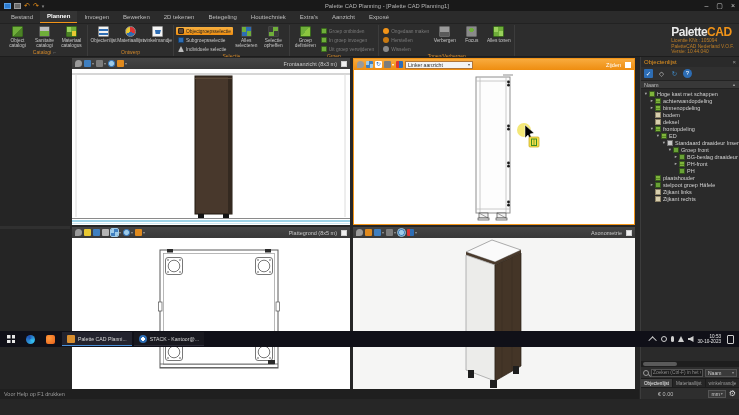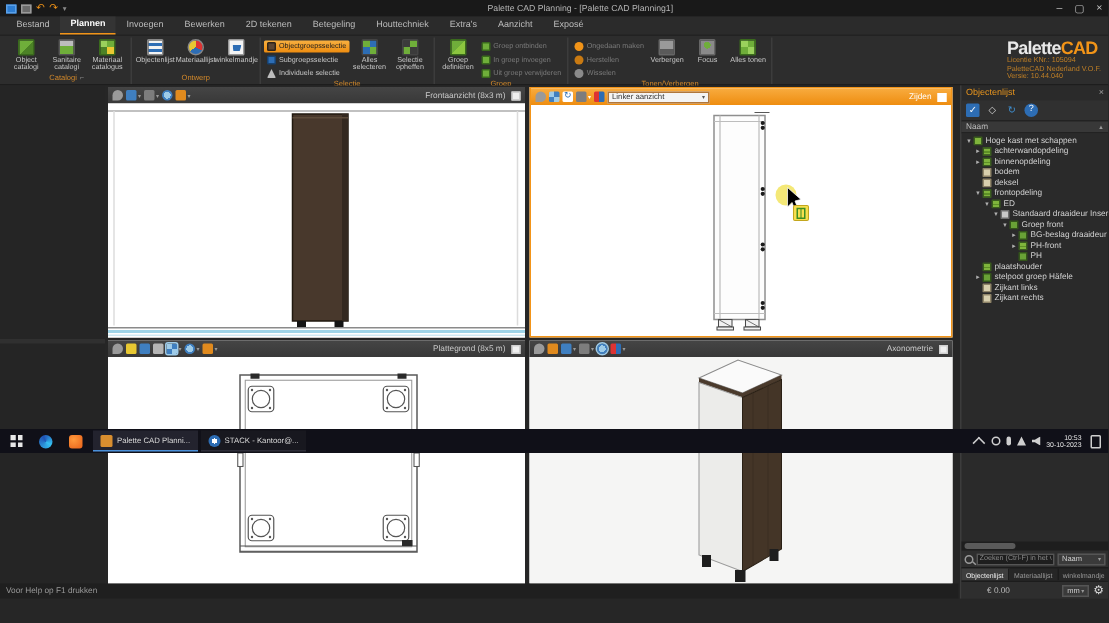--- a/index.html
+++ b/index.html
@@ -1,18 +1,18 @@
 <!DOCTYPE html>
 <html><head>
 <meta charset="utf-8">
 <style>
   * { margin:0; padding:0; box-sizing:border-box; }
   html,body { width:739px; height:415px; overflow:hidden; background:#262626;
     font-family:"Liberation Sans","DejaVu Sans",sans-serif; }
-  .app { position:relative; width:739px; height:302px; }
+  .app { position:relative; width:739px; height:347px; }
 
   
   .titlebar { position:absolute; top:0; left:0; right:0; height:11px; background:#191919;
     display:flex; align-items:center; padding:0 4px; color:#bfbfbf; font-size:6px; }
   .qa { display:flex; align-items:center; gap:3px; }
   .qa .qicon { width:7px; height:6px; display:inline-block; }
   .qi-app { background:#2d7dd2; border:0.5px solid #5aa0e8; }
   .qi-win { background:#6b6b6b; border:0.5px solid #9a9a9a; }
   .qi-undo,.qi-redo { color:#f29418; font-size:7px; line-height:6px; width:auto; }
   .qa .caret { color:#8a8a8a; font-size:5px; }

